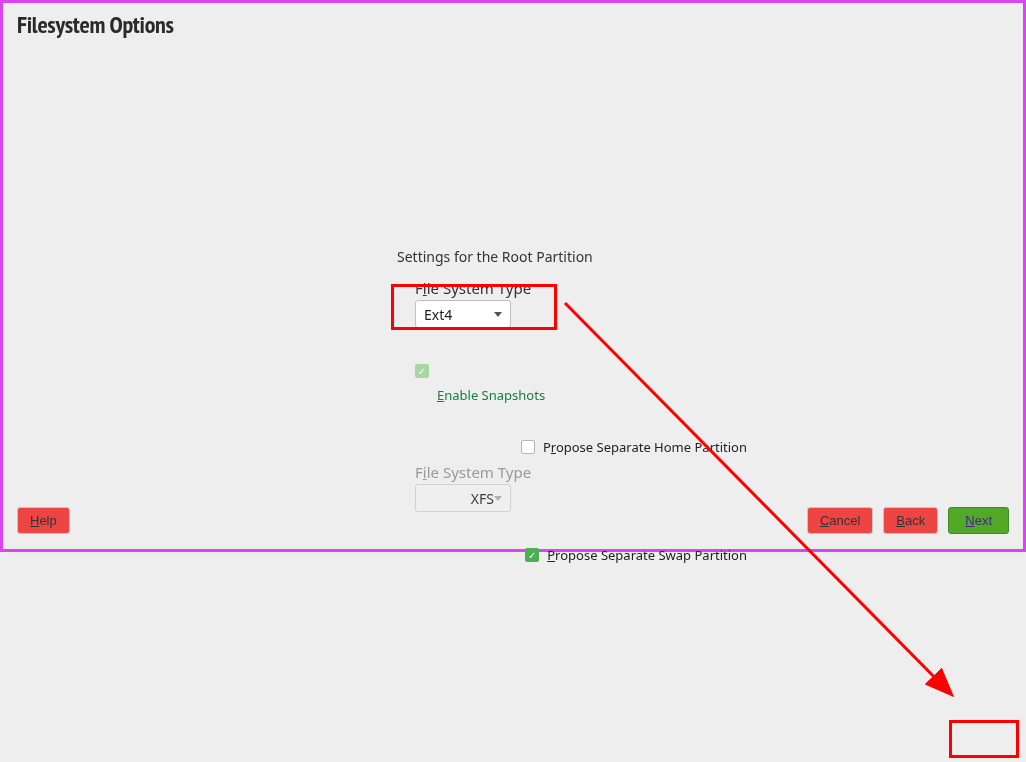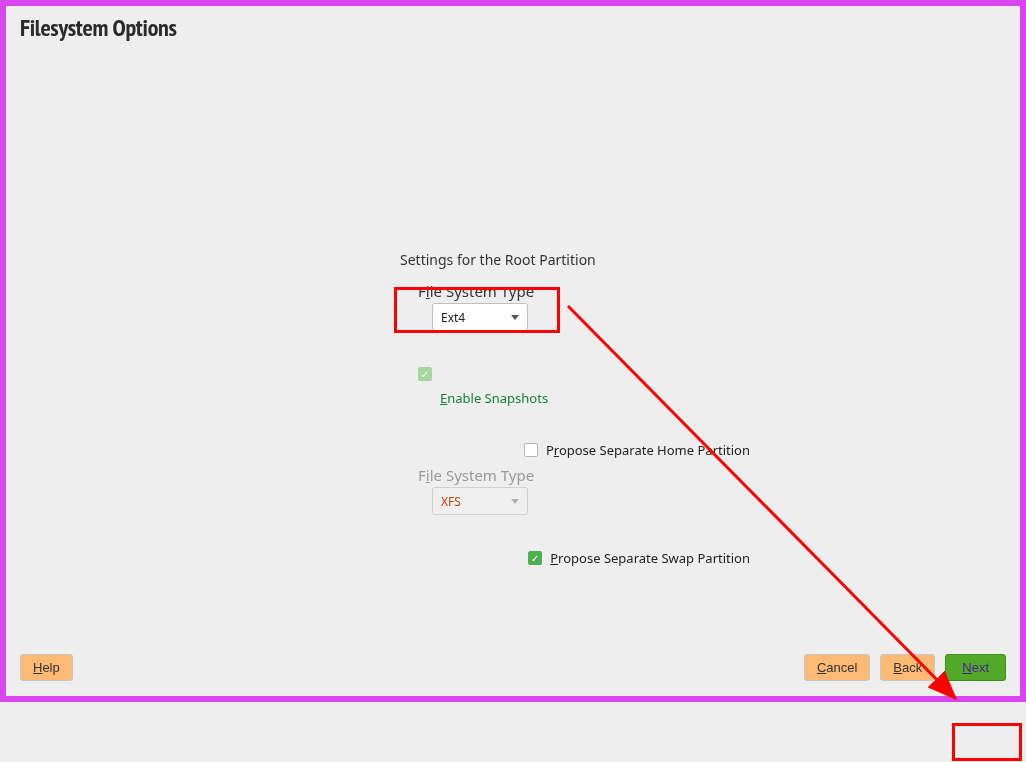--- a/index.html
+++ b/index.html
@@ -8,23 +8,23 @@
     width: 1026px; height: 762px;
     font-family: "Segoe UI", "Noto Sans", "Liberation Sans", sans-serif;
     background: #eeeeee;
     color: #222;
     font-size: 14px;
     overflow: hidden;
   }
   .window {
     position: relative;
     width: 1026px;
-    height: 702px;
+    height: 552px;
     background: #eeeeee;
-    border: 6px solid #d946ef;
+    border: 3px solid #d946ef;
   }
   .title {
     position: absolute;
     top: 6px;
     left: 14px;
     font-size: 24px;
     font-weight: 700;
     font-family: "PT Sans Narrow","Arial Narrow",Arial,sans-serif;
     letter-spacing: -0.3px;
     color: #2a2a2a;
@@ -48,30 +48,31 @@
   }
   .label.disabled { color: #9a9a9a; }
   .combobox {
     display: inline-flex;
     align-items: center;
     width: 96px;
     height: 28px;
     background: #fff;
     border: 1px solid #bfbfbf;
     border-radius: 3px;
-    margin-left: 32px;
+    margin-left: 18px;
     padding: 0 8px;
     justify-content: space-between;
-    font-size: 12px;
+    font-size: 14px;
     color: #222;
   }
   .combobox.disabled {
     background: #efefef;
-    color: #c2410c;
+    color: #404040;
     border-color: #d0d0d0;
+    justify-content: flex-end;
   }
   .caret {
     width: 0; height: 0;
     border-left: 4px solid transparent;
     border-right: 4px solid transparent;
     border-top: 5px solid #555;
   }
   .caret.disabled { border-top-color: #b0b0b0; }
   .checkbox-row {
     display: flex;
@@ -115,21 +116,21 @@
     height: 30px;
     padding: 0 14px;
     display: flex;
     justify-content: space-between;
     align-items: center;
   }
   .footer-left, .footer-right {
     display: flex; gap: 10px; align-items: center;
   }
   .btn {
-    background: #fdba74;
+    background: #ef4444;
     border: 1px solid #c7c7c7;
     border-radius: 3px;
     padding: 5px 12px;
     font-size: 13px;
     color: #333;
     cursor: pointer;
   }
   .btn.primary {
     background: #52a928;
     border-color: #3f8d1e;

